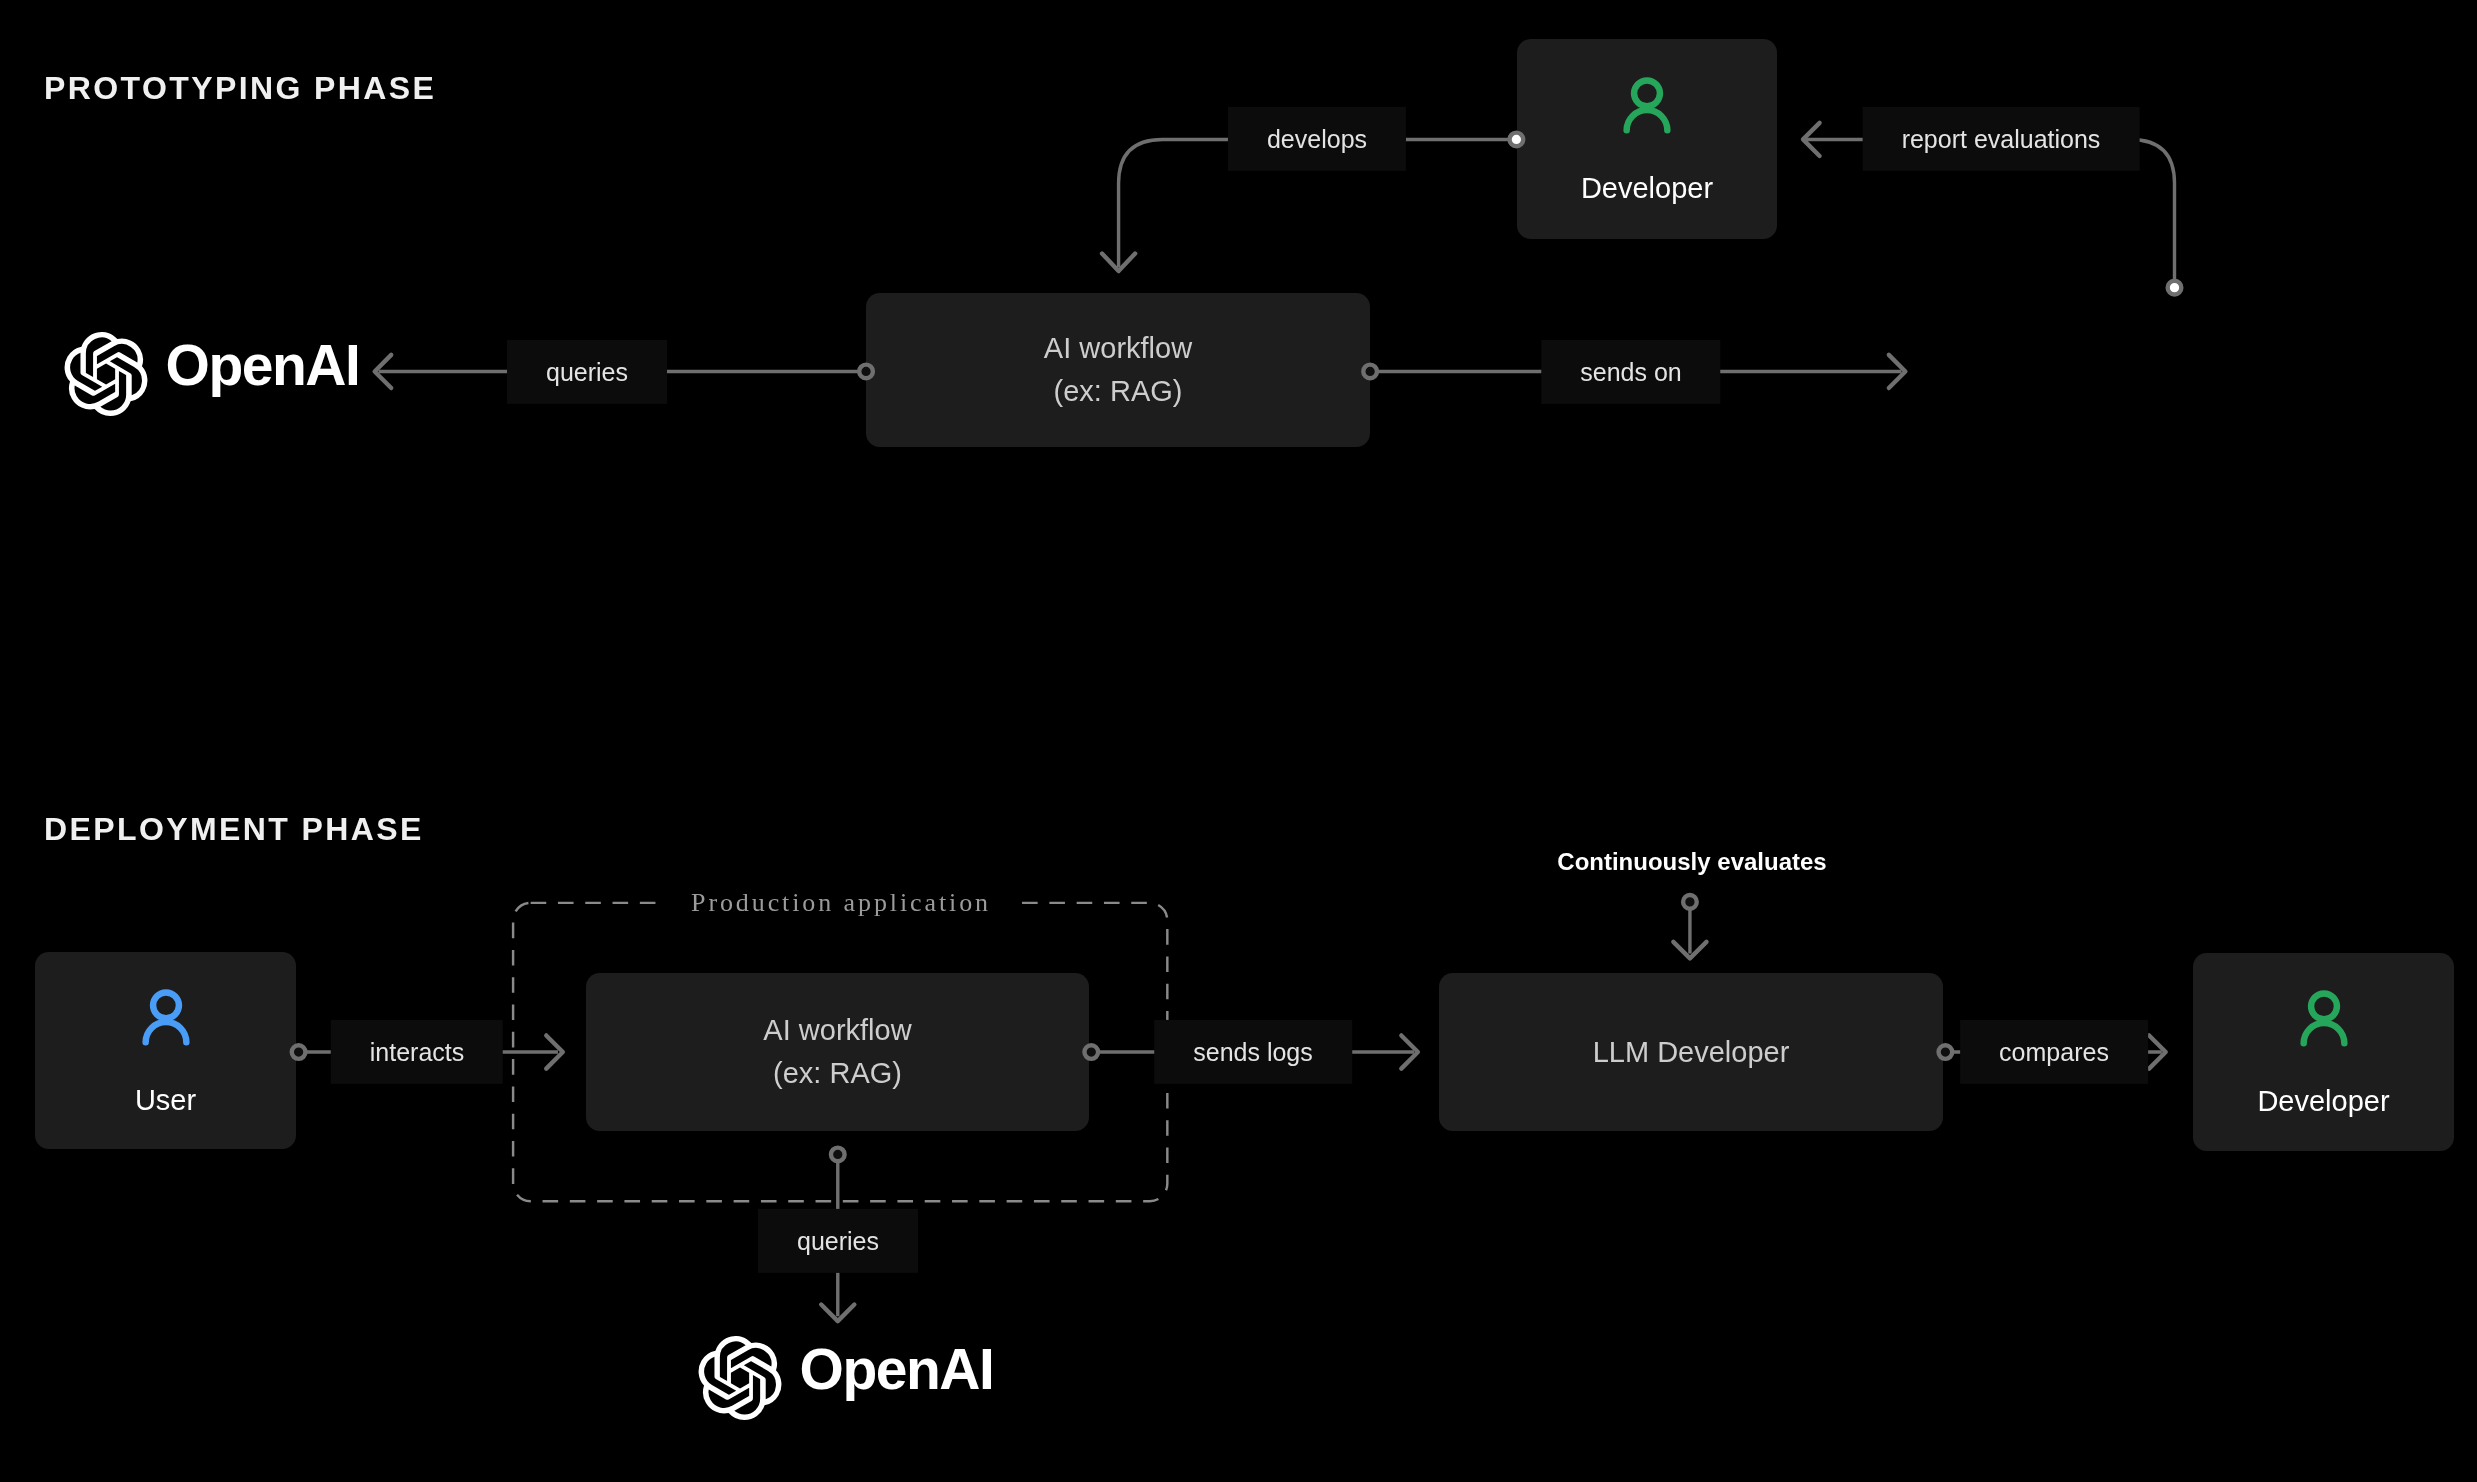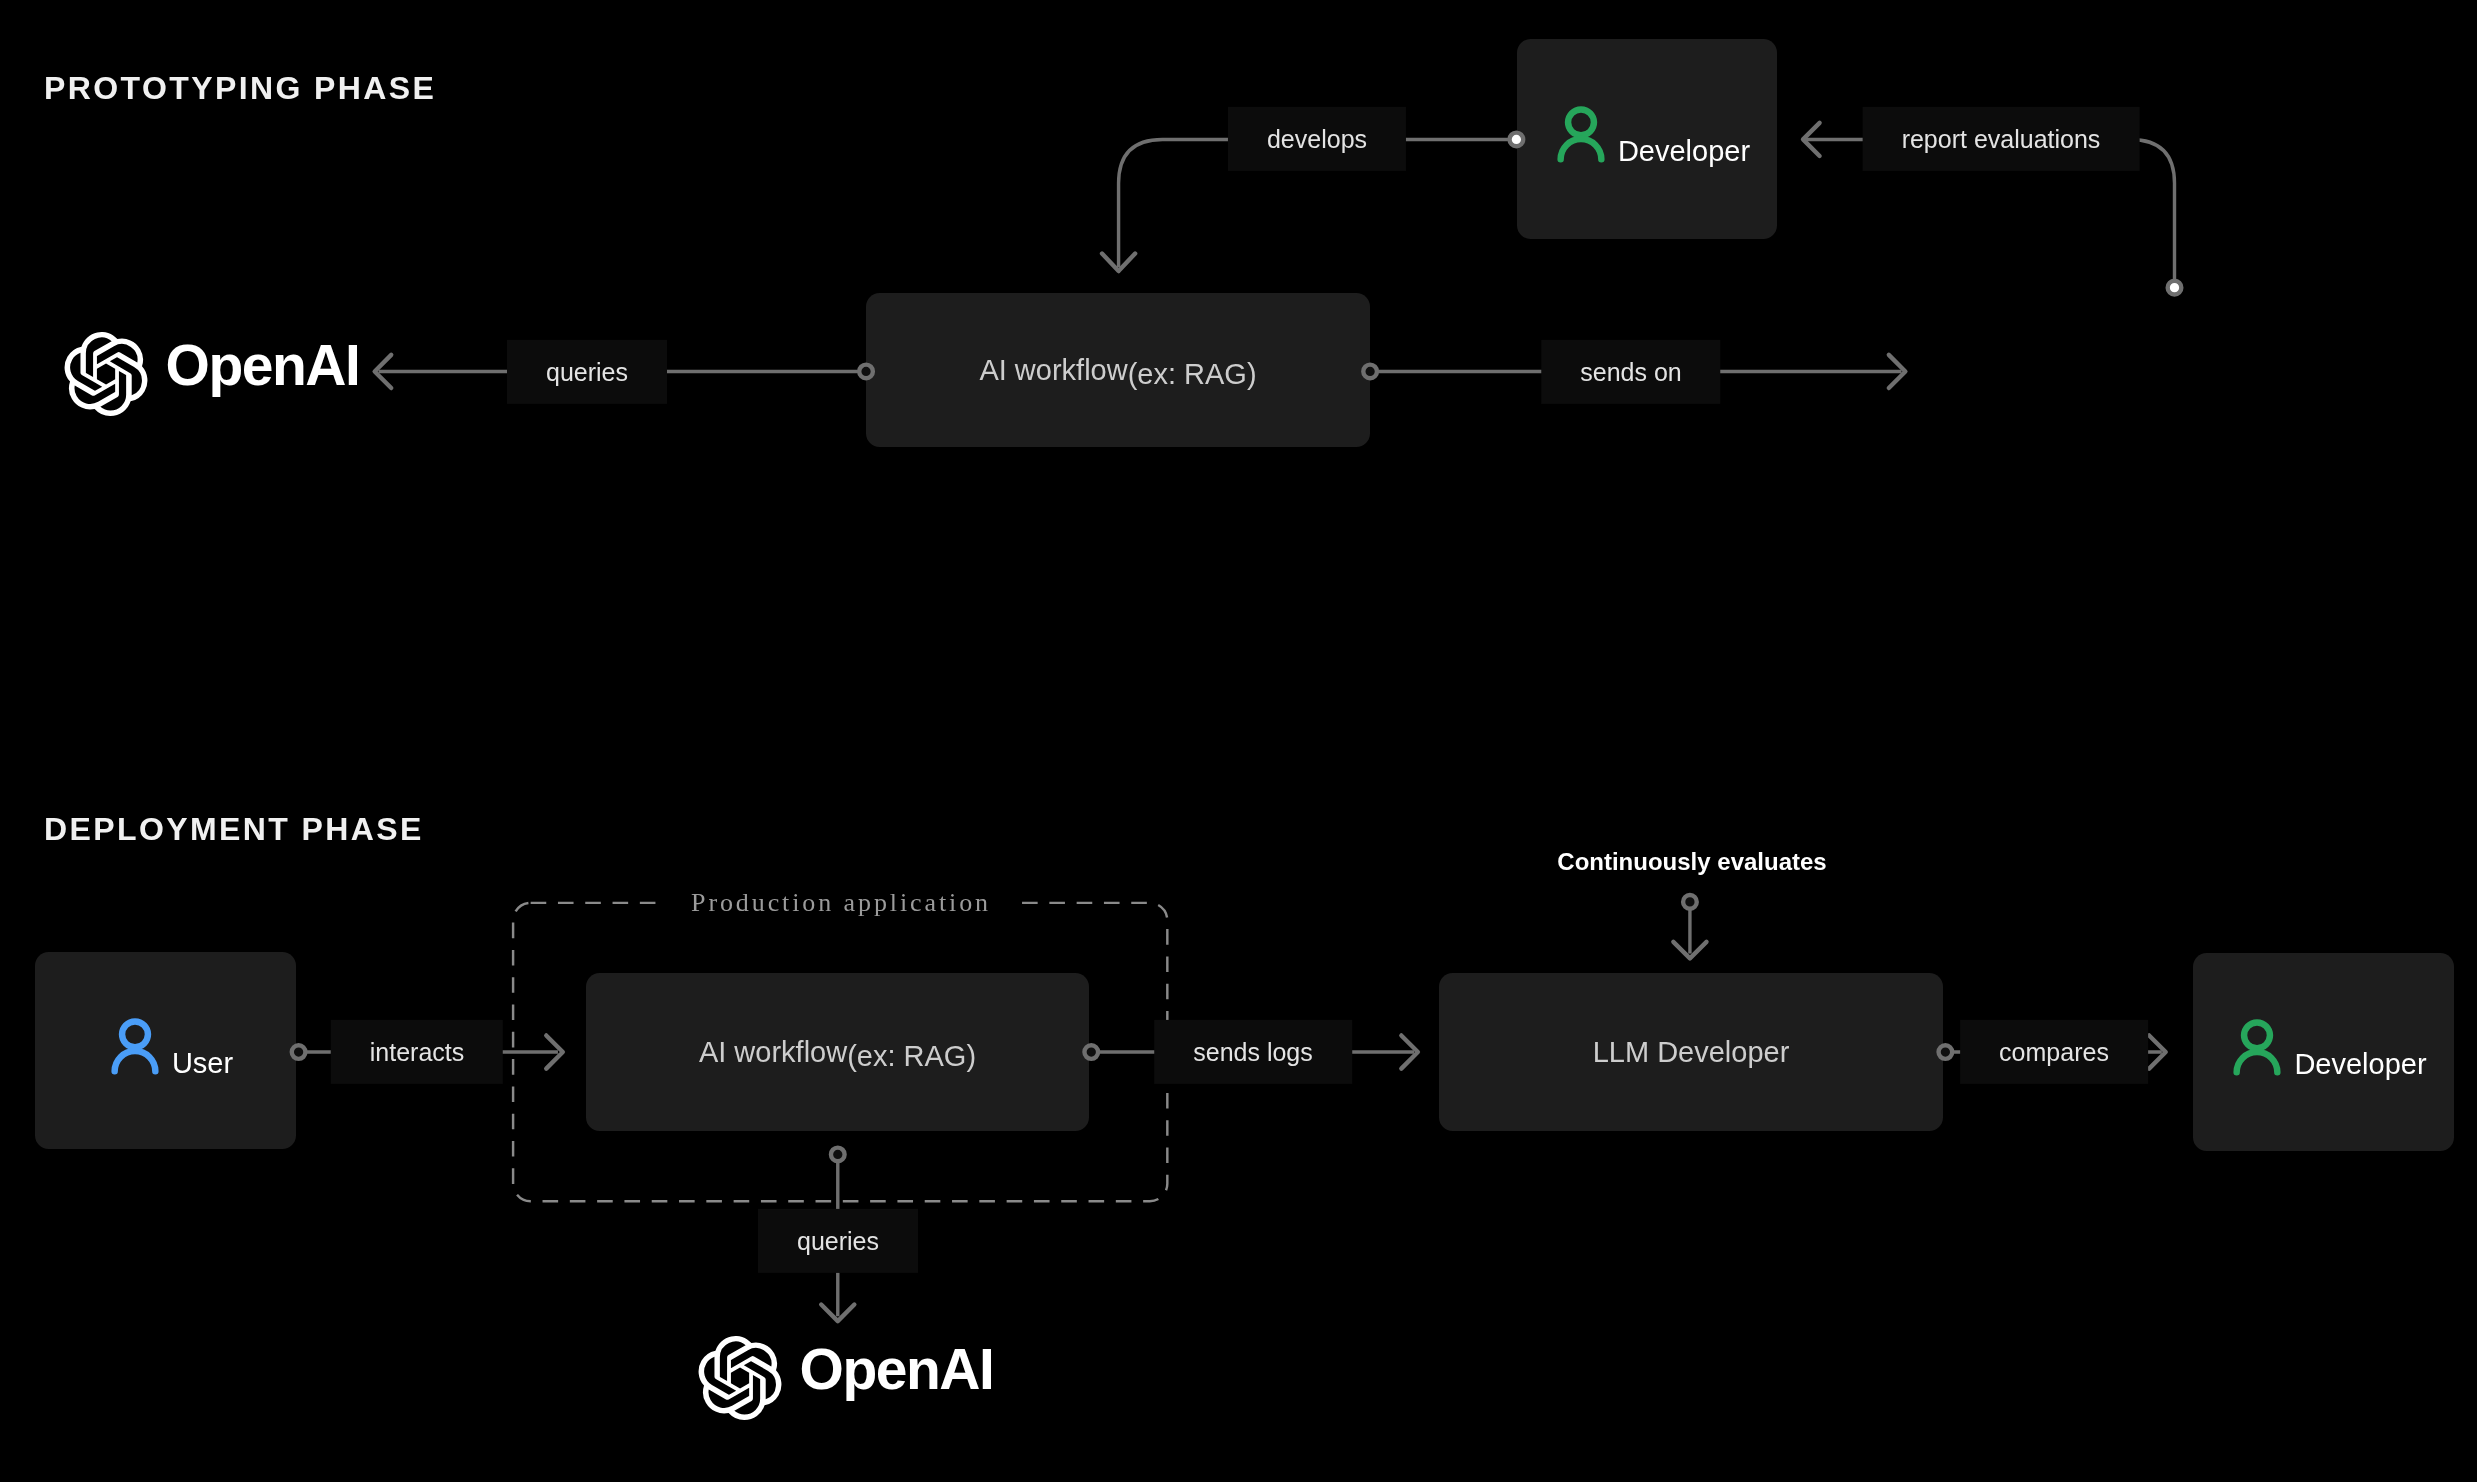--- a/index.html
+++ b/index.html
@@ -3,21 +3,21 @@
 <meta charset="utf-8">
 <style>
   html,body{margin:0;padding:0;background:#000;width:2477px;height:1482px;overflow:hidden;}
   .stage{position:relative;width:2477px;height:1482px;background:#000;
          font-family:"Liberation Sans",sans-serif;}
 
   .phase-title{position:absolute;color:#f0f0f0;font-size:32px;font-weight:600;
                letter-spacing:2.4px;white-space:nowrap;z-index:1;}
 
   .node{position:absolute;background:#1d1d1d;border-radius:13.7px;z-index:1;
-        display:flex;flex-direction:row;align-items:center;justify-content:center;}
+        display:flex;flex-direction:column;align-items:center;justify-content:center;}
   .node-label{color:#ffffff;font-size:29px;white-space:nowrap;}
   .node-label.dim{color:#cdcdcd;}
   .node-sub{color:#cdcdcd;font-size:29px;margin-top:9.8px;white-space:nowrap;}
   .persona .node-label{margin-top:25px;}
 
   .person-icon{display:block;}
 
   .logo-group{position:absolute;display:flex;align-items:flex-start;gap:17.6px;z-index:1;}
   .openai-wordmark{color:#ffffff;font-size:57px;font-weight:700;letter-spacing:-1.5px;
                    white-space:nowrap;}

